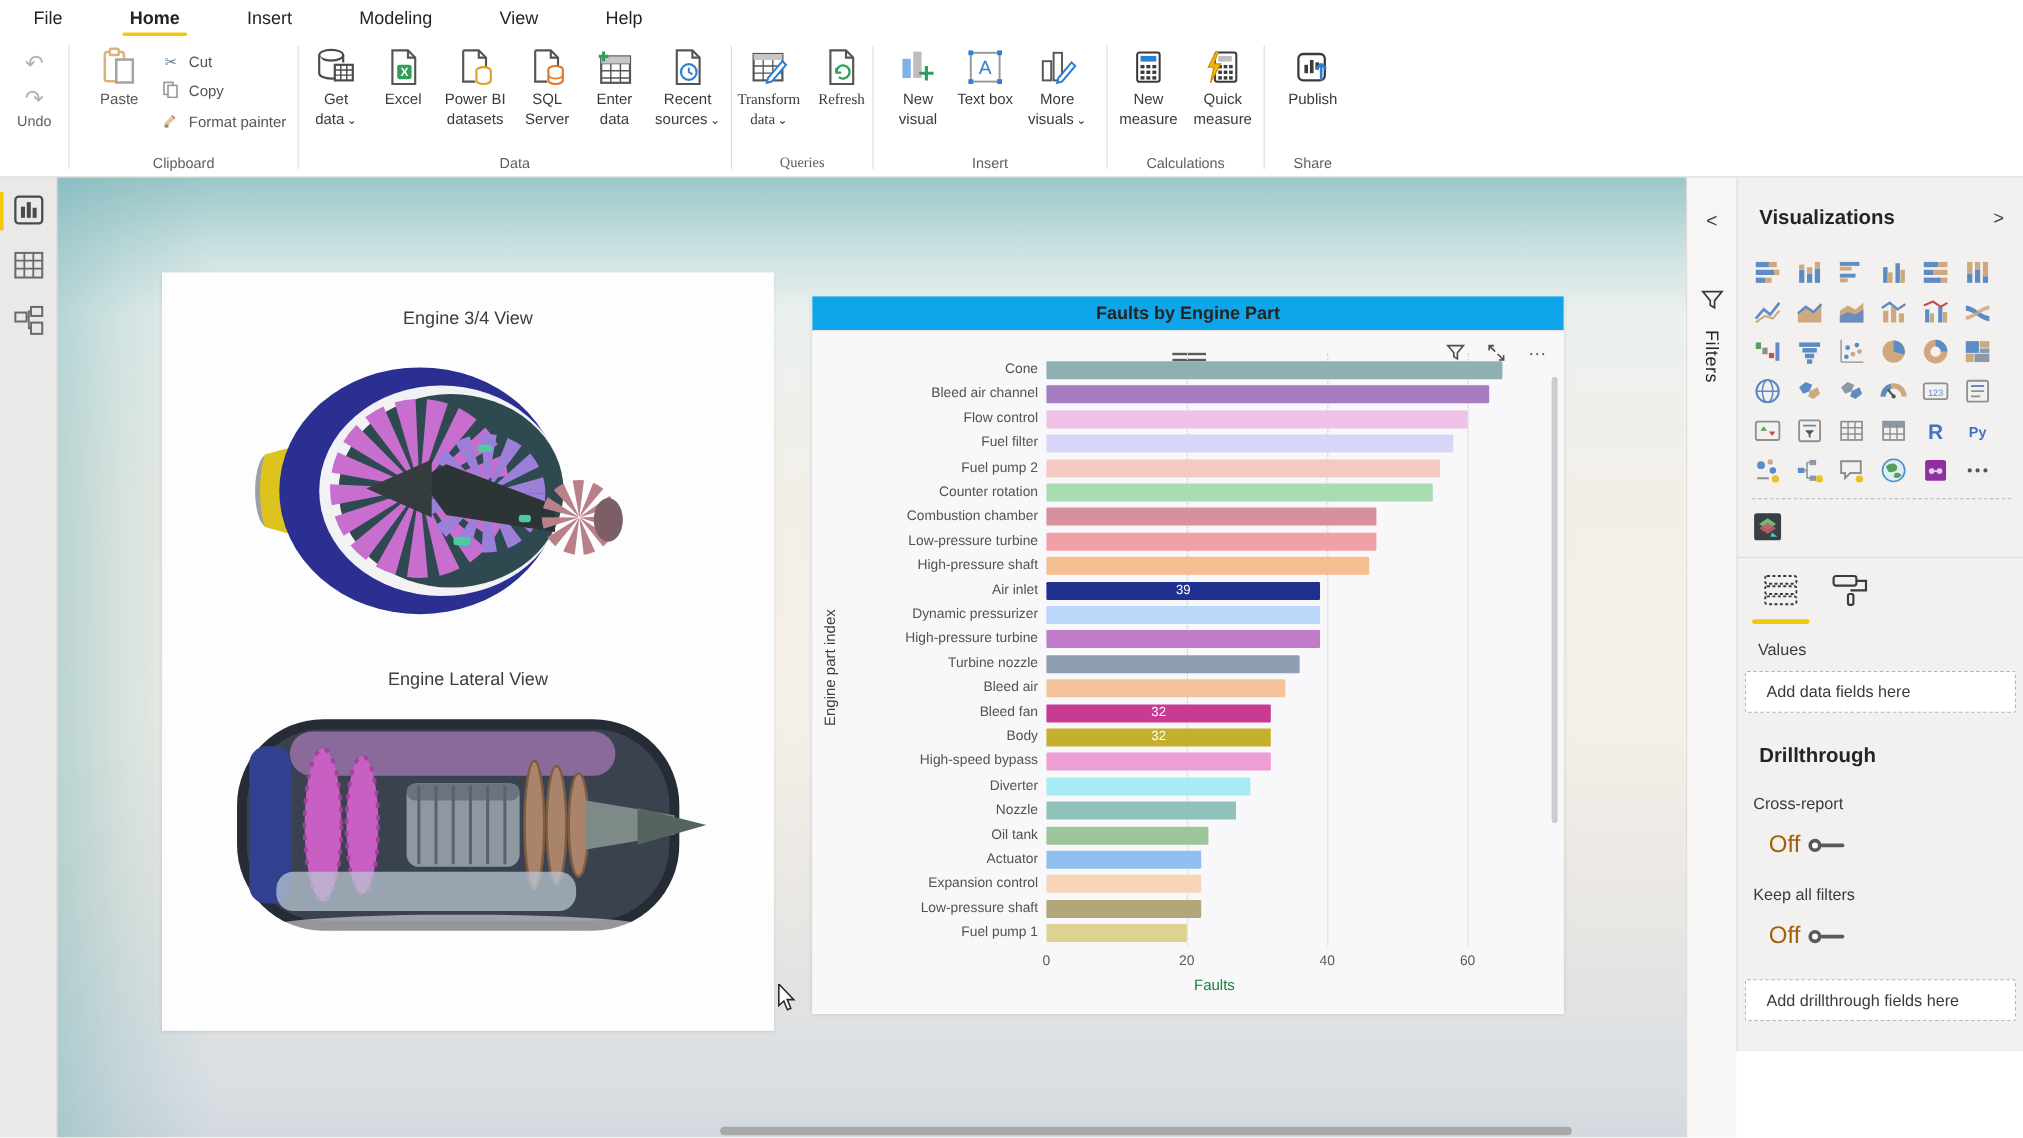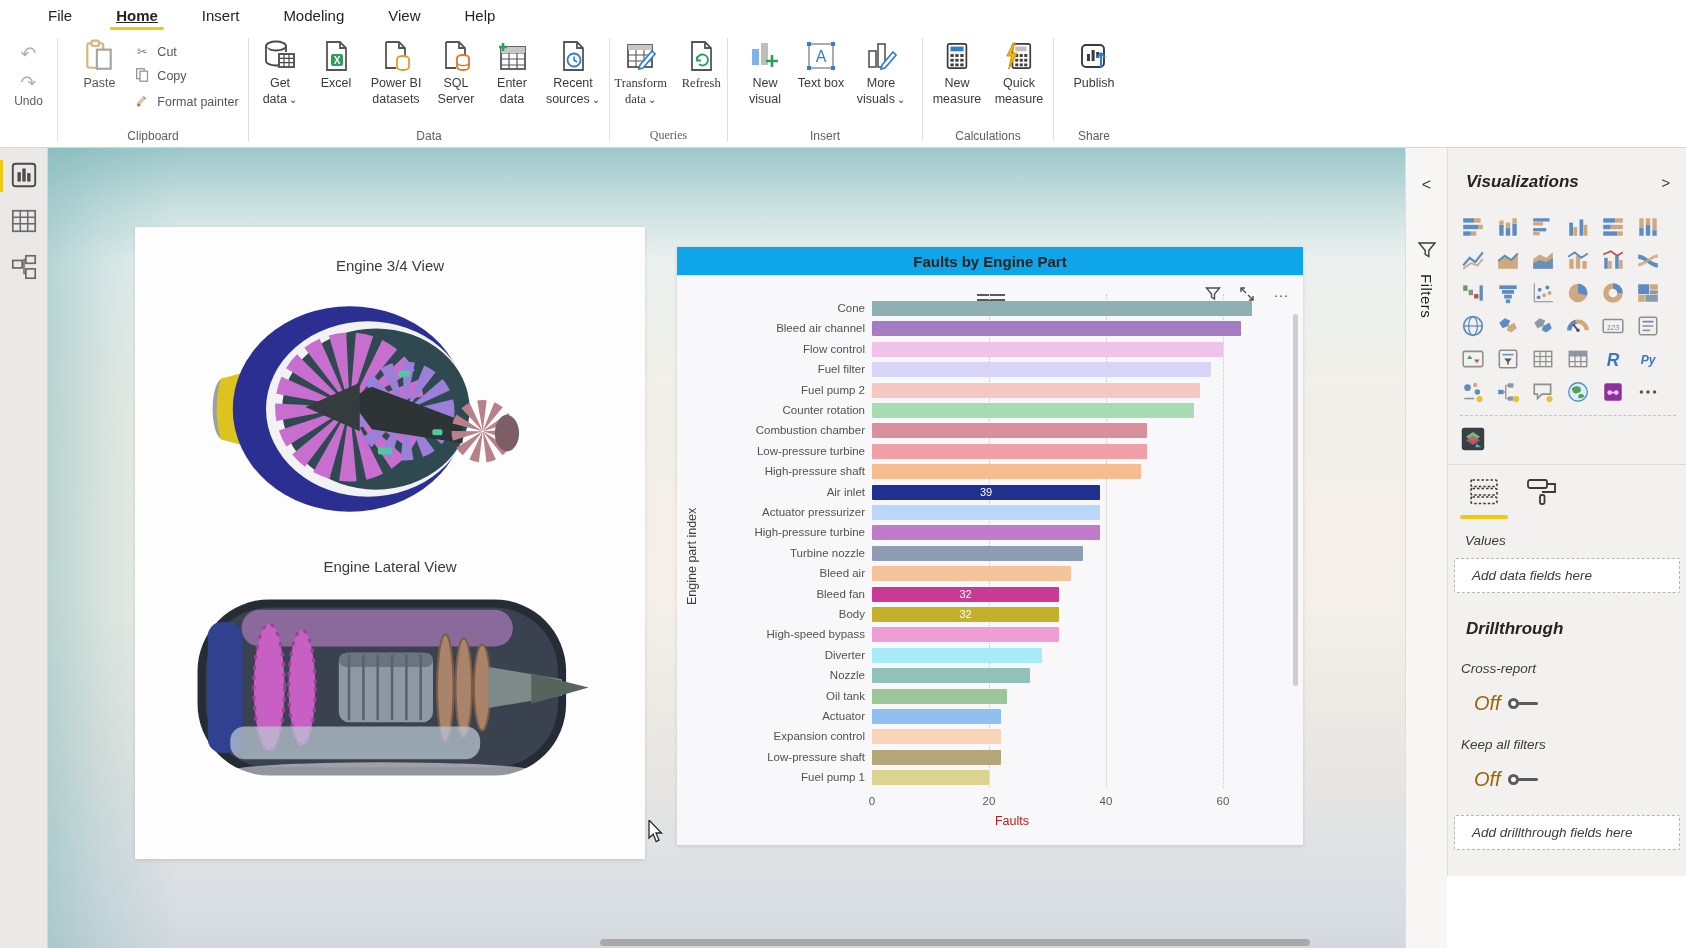--- a/index.html
+++ b/index.html
@@ -2,23 +2,23 @@
 <html><head>
 <meta charset="utf-8">
 <style>
   * { margin:0; padding:0; box-sizing:border-box; }
   html,body { width:1686px; height:948px; overflow:hidden; }
   body { font-family:"Liberation Sans","DejaVu Sans",sans-serif; color:#323130; background:#fff; }
   .app { position:relative; width:1686px; height:948px; overflow:hidden; }
 
   
   .ribbon { position:absolute; left:0; top:0; width:1686px; height:148px; background:#fff; border-bottom:1px solid #d6d4d2; }
-  .tabs { display:flex; align-items:center; height:30px; padding-left:26px; gap:40px;margin-left:20px; }
+  .tabs { display:flex; align-items:center; height:30px; padding-left:26px; gap:52px; }
   .tab { font-size:15px; color:#252423; cursor:default; position:relative; padding:4px 2px; }
-  .tab.active { font-weight:bold;text-decoration:underline; }
+  .tab.active { font-weight:bold; }
   .tab.active::after { content:""; position:absolute; left:-4px; right:-4px; bottom:-2px; height:3px; background:#f2c811; border-radius:2px; }
   .ribbon-groups { display:flex; height:117px; align-items:stretch; }
   .rgroup { display:flex; flex-direction:column; padding-top:6px; }
   .g-items { display:flex; justify-content:center; gap:4px; flex:1; align-items:flex-start; }
   .g-label { text-align:center; font-size:12px; color:#605e5c; padding:2px 0 4px; }
   .vsep { width:1px; background:#e1dfdd; margin:8px 0 6px; }
   .g-undo { width:57px; }
   .g-clipboard { width:190px; }
   .g-data { width:360px; }
   .g-queries { width:117px;font-family:Liberation Serif, serif; }
@@ -60,36 +60,36 @@
   .chart-body { position:absolute; left:0; top:28px; width:626px; height:570px; background:#f8f7f9; border-top:1px dotted #d8d6da; }
   .drag-handle { position:absolute; left:300px; top:18px; width:28px; height:7px; border-top:2px solid #5a5a5a; border-bottom:2px solid #5a5a5a; cursor:grab; }
   .chart-icons { position:absolute; right:12px; top:8px; display:flex; gap:14px; align-items:center; }
   .chart-icons .ci { width:20px; height:20px; display:flex; align-items:center; justify-content:center; color:#4f4f4f; font-size:15px; cursor:default; }
   .plot { position:absolute; inset:0; }
   .cat-label { position:absolute; left:0; width:188px; text-align:right; font-size:11.5px; color:#525252; height:15px; line-height:15px; white-space:nowrap; }
   .hbar { position:absolute; height:15px; border-radius:1px; }
   .hbar .vlabel { position:absolute; left:0; right:0; top:0; text-align:center; font-size:11px; color:#fff; line-height:15px; }
   .gridline { position:absolute; top:18px; height:494px; border-left:1px dotted #cbcbce; }
   .tick-label { position:absolute; top:519px; width:40px; margin-left:-20px; text-align:center; font-size:11.5px; color:#5a5a5a; }
-  .x-axis-title { position:absolute; top:538px; left:195px; width:280px; text-align:center; font-size:12.5px; color:#b91c1c; }
+  .x-axis-title { position:absolute; top:538px; left:195px; width:280px; text-align:center; font-size:12.5px; color:#15803d; }
   .y-axis-title { position:absolute; left:8px; top:150px; height:260px; writing-mode:vertical-rl; transform:rotate(180deg); font-size:12.5px; color:#3f3f3f; text-align:center; }
   .vscroll { position:absolute; right:5px; top:38px; width:5px; height:372px; background:#cdcdd0; border-radius:3px; }
 
   .hscroll-track { position:absolute; left:0; bottom:1px; width:1357px; height:8px; }
   .hscroll-thumb { position:absolute; left:552px; width:710px; height:7px; background:#a9a9a9; border-radius:4px; }
   .cursor { position:absolute; left:600px; top:672px; }
 
   
   .filters-rail { position:absolute; left:1405px; top:148px; width:42px; height:800px; background:#f7f6f5; border-left:1px solid #e0dedc; }
   .collapse-btn { display:block; margin:28px auto 0; width:20px; text-align:center; font-size:16px; color:#3b3a39; cursor:default; }
   .filters-funnel { display:block; margin:46px auto 0; width:20px; }
   .filters-label { writing-mode:vertical-rl; font-size:15px; color:#252423; margin:10px auto 0; display:block; text-align:left; letter-spacing:.5px; }
 
   
-  .viz-pane { position:absolute; left:1447px; top:148px; width:239px; height:728px; background:#f2f1f0; border-left:1px solid #e0dedc; padding:0 0 0 0;font-style:italic; }
+  .viz-pane { position:absolute; left:1447px; top:148px; width:239px; height:728px; background:#f2f1f0; border-left:1px solid #e0dedc; padding:0 0 0 0; }
   .viz-header { display:flex; align-items:center; justify-content:space-between; padding:24px 16px 0 18px; }
   .viz-title { font-size:17px; font-weight:600; color:#252423; }
   .viz-expand { font-size:15px; color:#3b3a39; cursor:default; }
   .viz-grid { display:grid; grid-template-columns:repeat(6,26px); gap:7px 9px; padding:22px 0 0 12px; }
   .viz-icon { width:26px; height:26px; display:flex; align-items:center; justify-content:center; cursor:default; }
   .viz-dash-sep { margin:10px 10px 0 12px; border-top:1px dashed #c6c4c2; }
   .arcgis-row { padding:10px 0 12px 12px; }
   .viz-divider { border-top:1px solid #dddbd9; }
   .pane-tabs { display:flex; gap:18px; padding:12px 0 0 16px; }
   .pane-tab { position:relative; width:40px; padding-bottom:8px; display:flex; justify-content:center; cursor:default; }
@@ -510,21 +510,21 @@
             <div class="cat-label" style="top: 147.4px;">Combustion chamber</div>
             <div class="hbar" style="top: 147.4px; left: 195px; width: 274.95px; background: rgb(216, 144, 158);"></div>
             <div class="cat-label" style="top: 167.8px;">Low-pressure turbine</div>
             <div class="hbar" style="top: 167.8px; left: 195px; width: 274.95px; background: rgb(242, 160, 168);"></div>
             <div class="cat-label" style="top: 188.2px;">High-pressure shaft</div>
             <div class="hbar" style="top: 188.2px; left: 195px; width: 269.1px; background: rgb(246, 189, 142);"></div>
             <div class="cat-label" style="top: 208.6px;">Air inlet</div>
             <div class="hbar" style="top: 208.6px; left: 195px; width: 228.15px; background: rgb(32, 48, 143);">
               <span class="vlabel">39</span>
             </div>
-            <div class="cat-label" style="top: 229px;">Actuator pressurizer</div>
+            <div class="cat-label" style="top: 229px;">Dynamic pressurizer</div>
             <div class="hbar" style="top: 229px; left: 195px; width: 228.15px; background: rgb(186, 214, 248);"></div>
             <div class="cat-label" style="top: 249.4px; padding-left: 39px;">High-pressure turbine</div>
             <div class="hbar" style="top: 249.4px; left: 195px; width: 228.15px; background: rgb(192, 124, 200);"></div>
             <div class="cat-label" style="top: 269.8px;">Turbine nozzle</div>
             <div class="hbar" style="top: 269.8px; left: 195px; width: 210.6px; background: rgb(143, 157, 178);"></div>
             <div class="cat-label" style="top: 290.2px;">Bleed air</div>
             <div class="hbar" style="top: 290.2px; left: 195px; width: 198.9px; background: rgb(244, 195, 154);"></div>
             <div class="cat-label" style="top: 310.6px;">Bleed fan</div>
             <div class="hbar" style="top: 310.6px; left: 195px; width: 187.2px; background: rgb(200, 58, 148);">
               <span class="vlabel">32</span>

